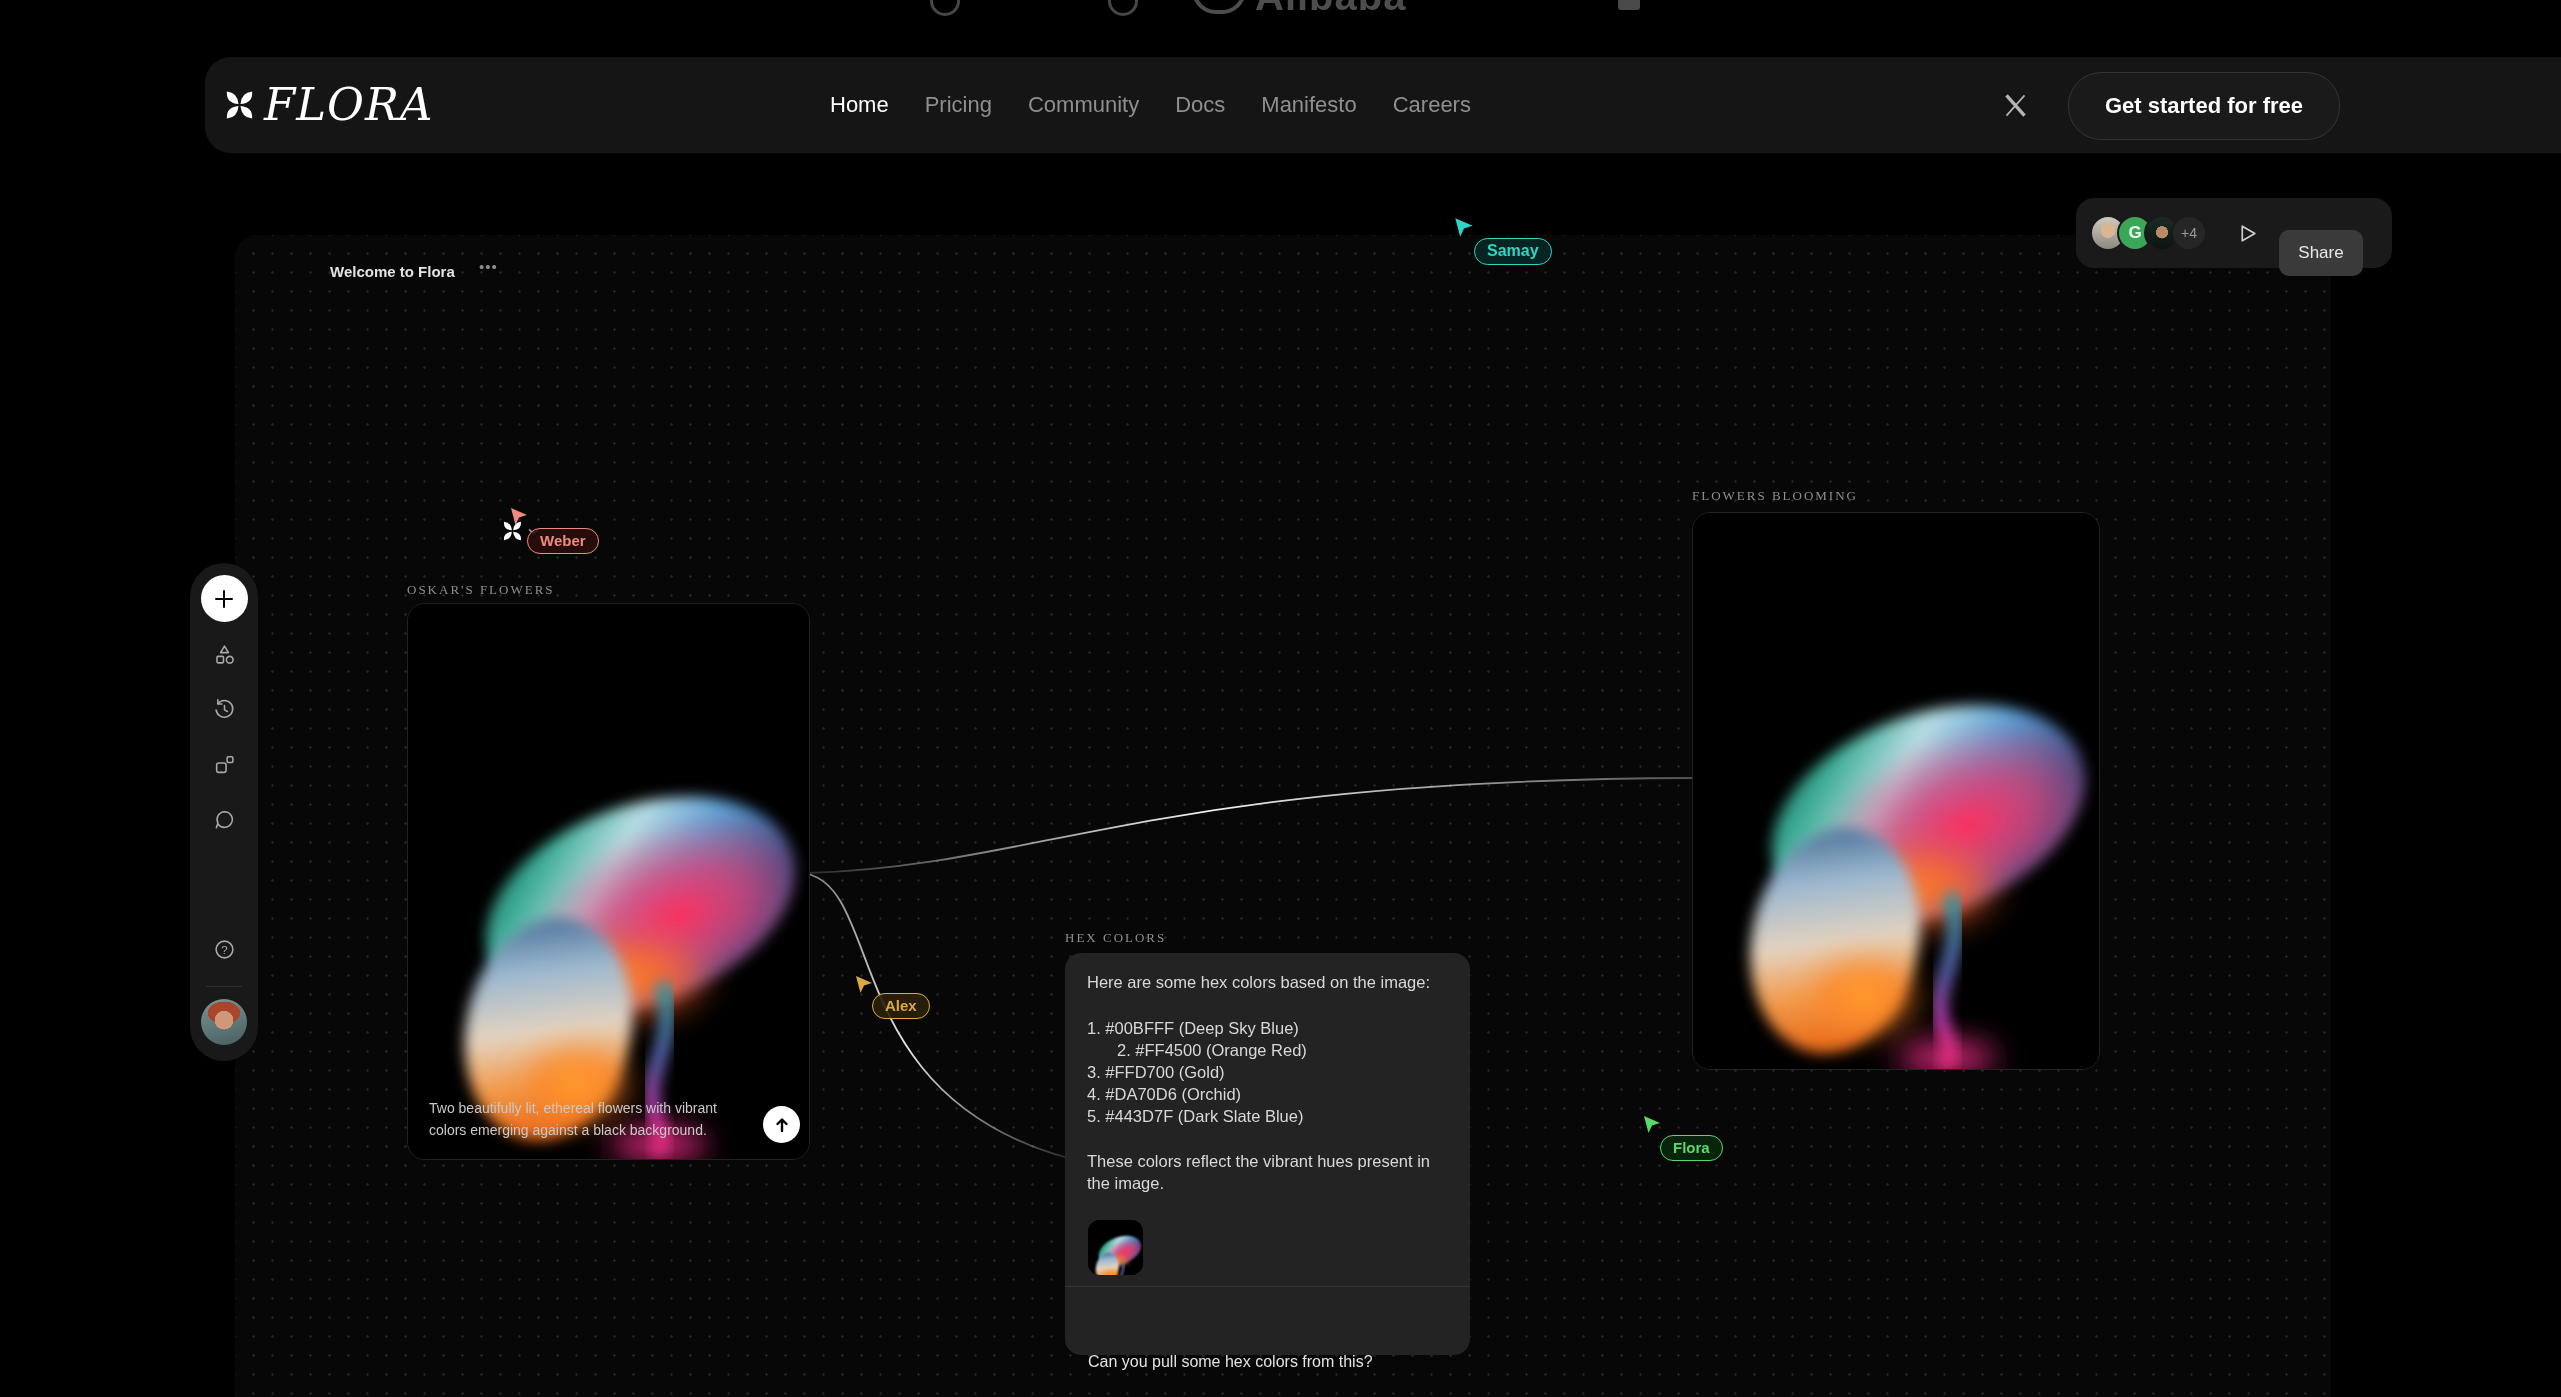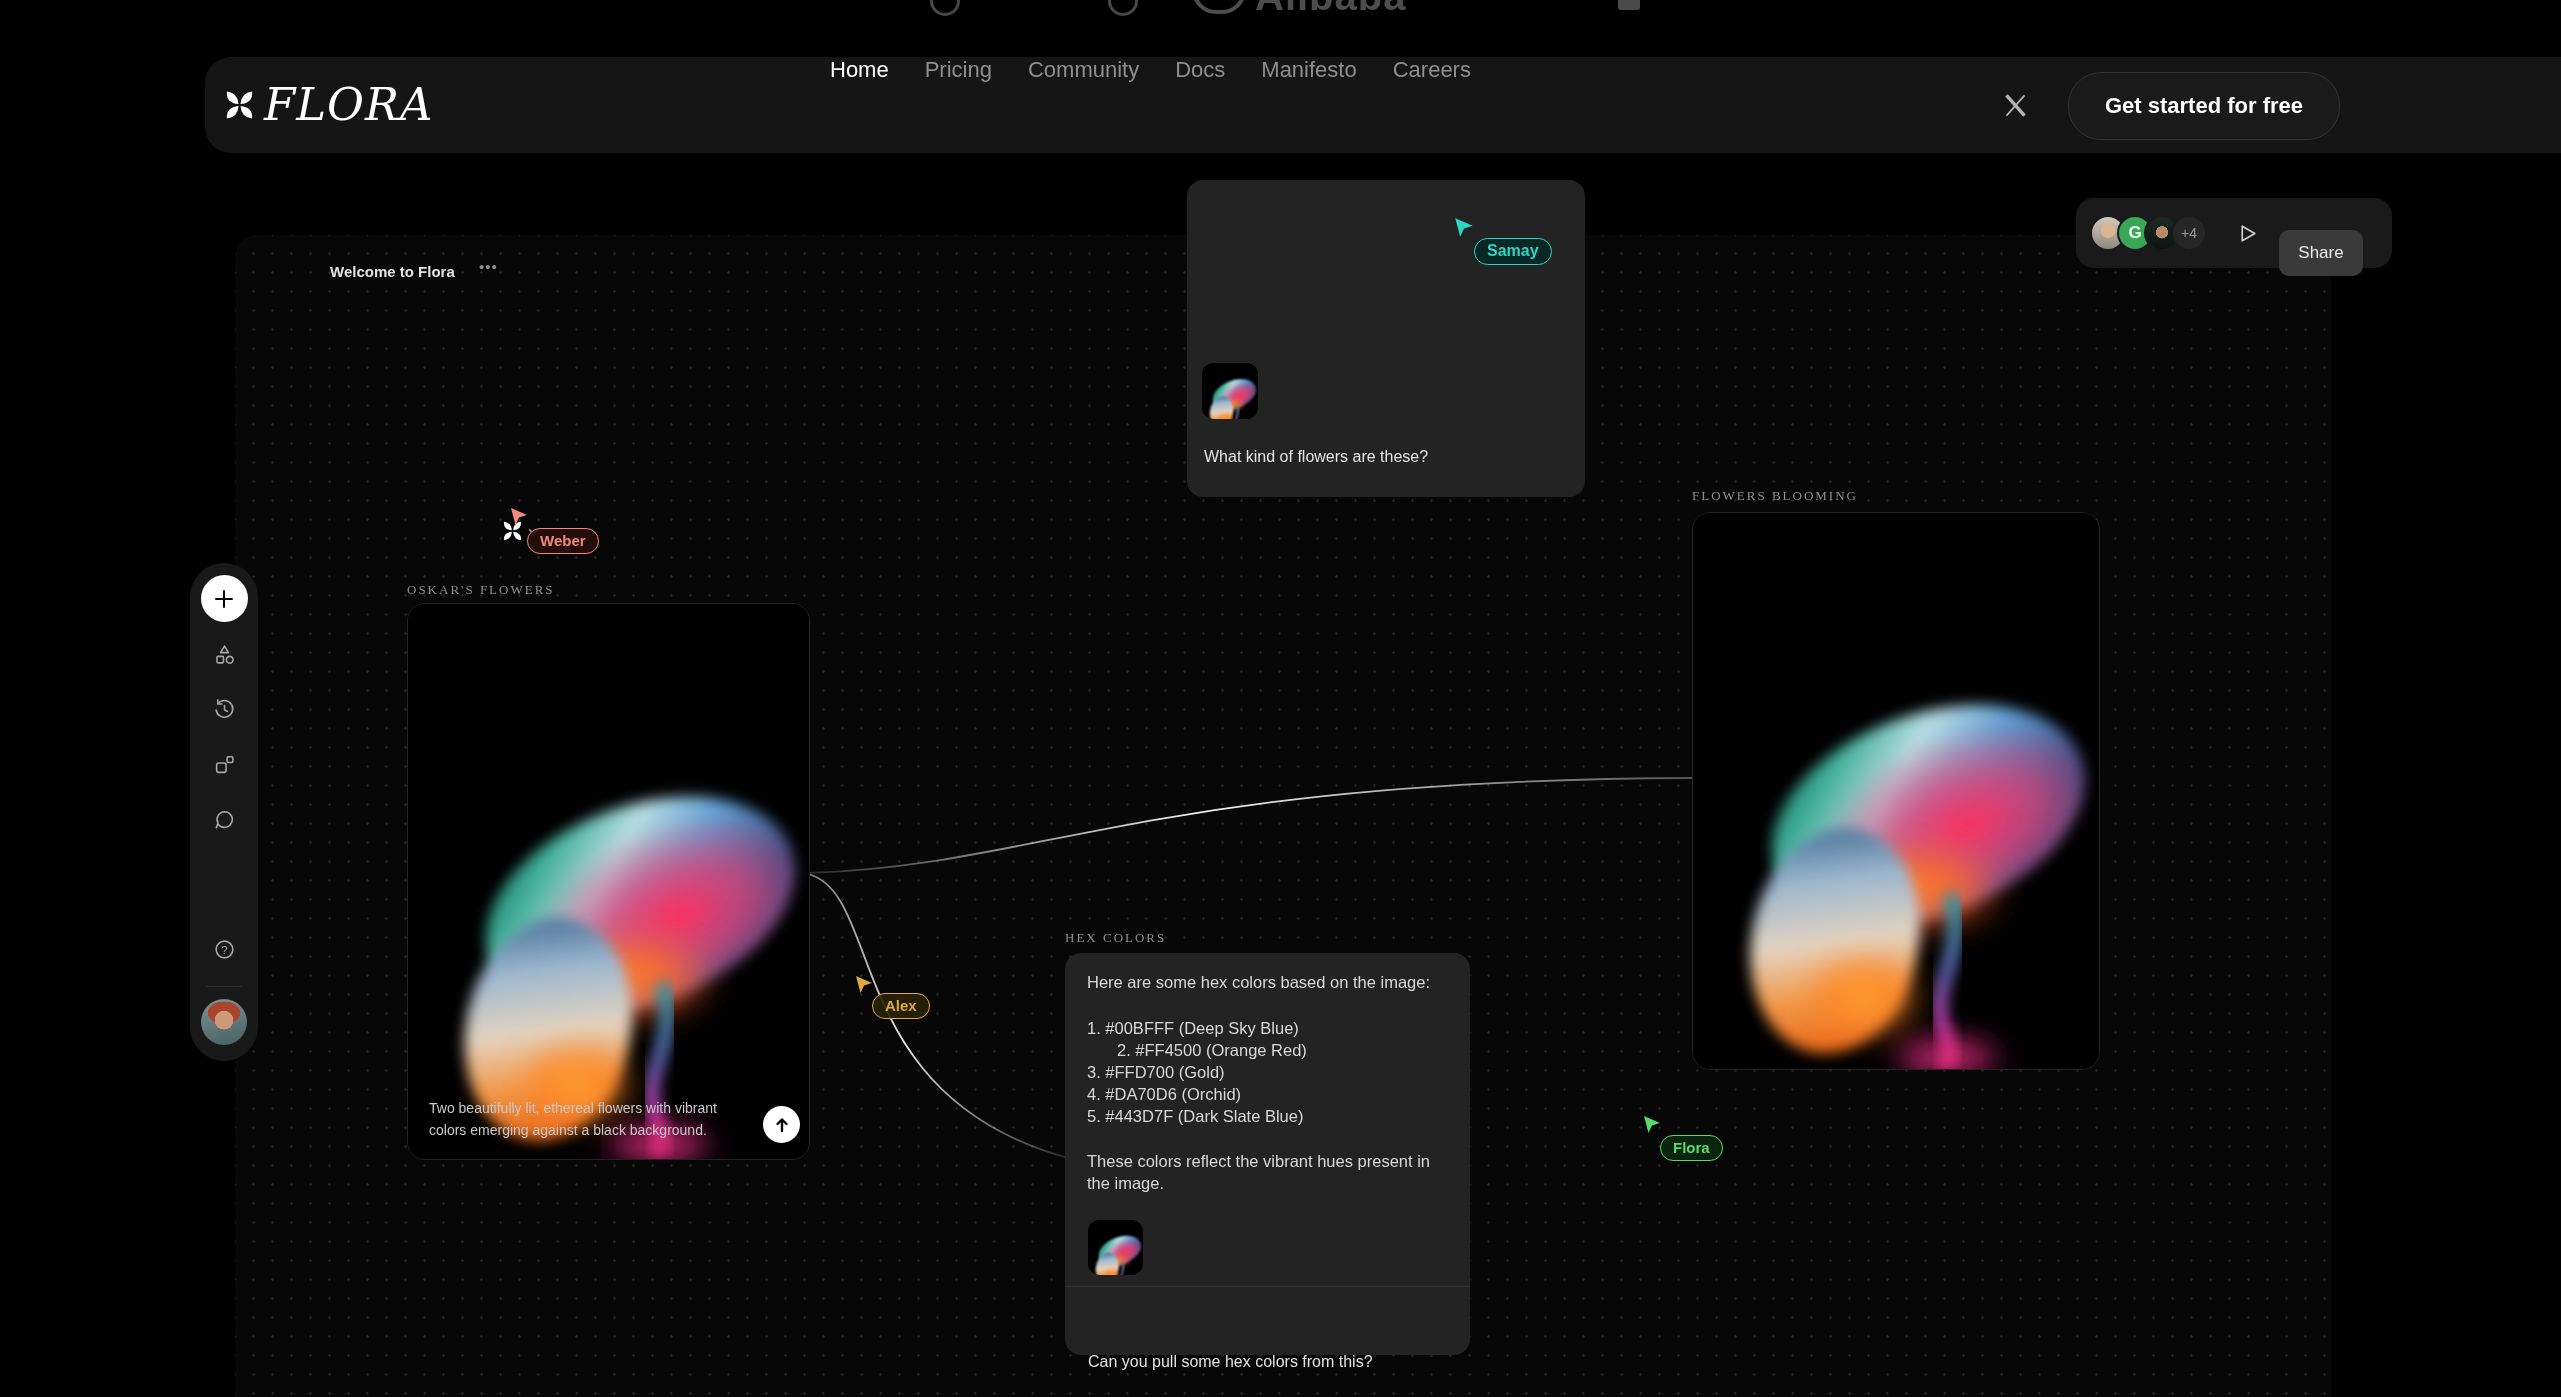--- a/index.html
+++ b/index.html
@@ -12,21 +12,21 @@
   .logo-ring{position:absolute;top:-14px;width:24px;height:24px;border:3px solid #474747;border-radius:50%;}
   .logo-alibaba{position:absolute;top:-26px;font-weight:bold;font-size:40px;color:#4d4d4d;letter-spacing:1px;}
   .logo-swoosh{position:absolute;top:-10px;width:46px;height:20px;border:4px solid #4d4d4d;border-top:none;border-radius:0 0 46px 46px;}
   .logo-square{position:absolute;top:-12px;width:22px;height:22px;background:#4a4a4a;border-radius:3px;}
 
   
   .nav{position:absolute;left:205px;top:57px;width:2521px;height:96px;background:#151515;border-radius:26px;}
   .brand{position:absolute;left:19px;top:25px;display:flex;align-items:center;gap:9px;color:#fff;}
   .brand svg{display:block;}
   .wordmark{font-family:"DejaVu Serif","Liberation Serif",serif;font-style:italic;font-size:45px;line-height:46px;color:#fff;letter-spacing:1px;}
-  .navlinks{position:absolute;left:625px;top:0;height:96px;display:flex;align-items:flex-start;gap:36px;}
+  .navlinks{position:absolute;left:625px;top:0;height:96px;display:flex;align-items:center;gap:36px;}
   .navlink{font-size:22px;color:#8f8f8f;cursor:pointer;}
   .navlink.active{color:#fff;}
   .x-icon{position:absolute;left:1790px;top:28px;width:40px;height:40px;display:flex;align-items:center;justify-content:center;}
   .cta{position:absolute;left:1863px;top:15px;width:270px;height:66px;border:1px solid #343434;background:#1a1a1a;
        border-radius:33px;color:#fff;font-size:22px;font-weight:600;display:flex;align-items:center;justify-content:center;}
 
   
   .canvas{position:absolute;left:235px;top:235px;width:2096px;height:1200px;background:#070707;border-radius:22px;
           background-image:radial-gradient(circle,#242424 1.1px,transparent 1.5px);background-size:19px 19px;background-position:9px 9px;}
   .board-header{position:absolute;left:251px;top:258px;display:flex;align-items:center;height:28px;}
@@ -212,26 +212,20 @@
           <path d="M17 17 Q18 29 29 30 Q30 18 17 17 Z"></path>
       </g>
     </svg>
     <svg width="11" height="7" viewBox="0 0 10 6" class="abs" style="left:277px;top:270px;">
       <path d="M1 1 L5 5 L9 1" stroke="#9a9a9a" stroke-width="1.5" fill="none"></path>
     </svg>
   </div>
   <div class="board-title">Welcome to Flora</div>
   <div class="board-menu">•••</div>
 
-  <div class="chat-card" style="left:1187px;top:180px;width:398px;height:317px;">
-    <svg class="thumb abs" style="left:15px;top:183px;" viewBox="0 0 56 56">
-      <use href="#flowerArt" width="56" height="56"></use>
-    </svg>
-    <div class="chat-q abs" style="left:17px;top:268px;">What kind of flowers are these?</div>
-  </div>
 
   <div class="node-label" style="left:407px;top:582px;">OSKAR'S FLOWERS</div>
   <div class="img-card" style="left:407px;top:603px;width:401px;height:555px;">
     <svg class="art" viewBox="0 0 400 555" preserveAspectRatio="xMidYMid slice">
       <use href="#flowerArt" width="400" height="555"></use>
     </svg>
     <div class="caption">Two beautifully lit, ethereal flowers with vibrant colors emerging against a black background.</div>
     <div class="upload-btn">
       <svg width="18" height="18" viewBox="0 0 18 18">
         <path d="M9 15 V4 M4.5 8 L9 3.5 L13.5 8" stroke="#000" stroke-width="2.4" fill="none" stroke-linecap="round" stroke-linejoin="round"></path>

